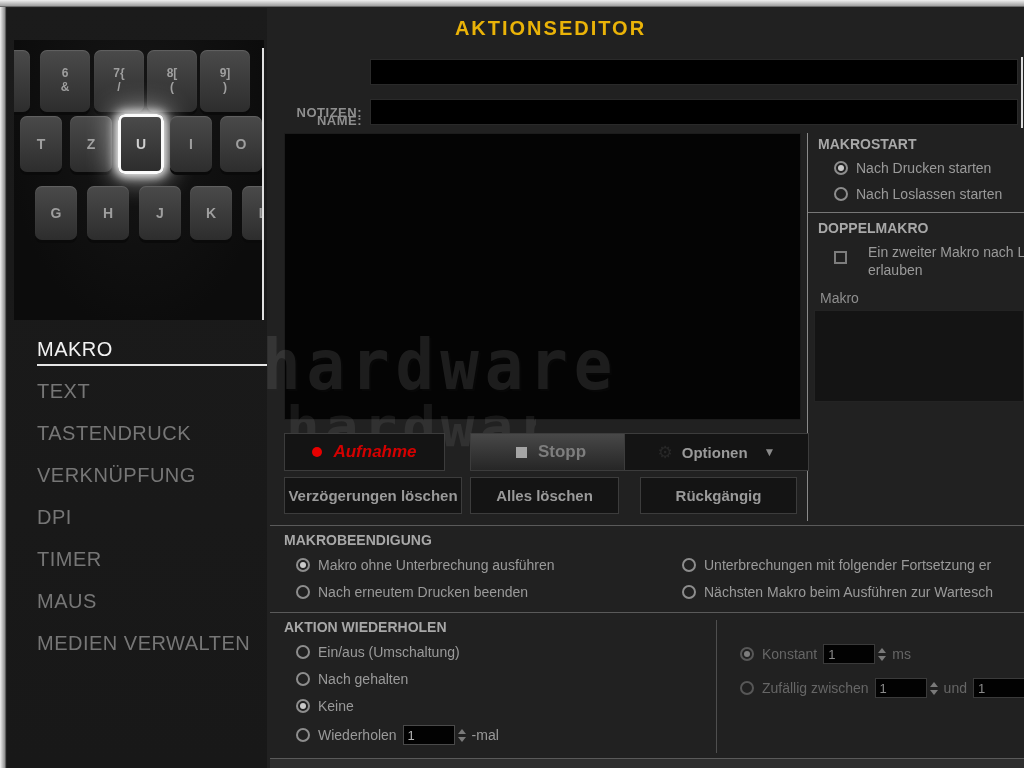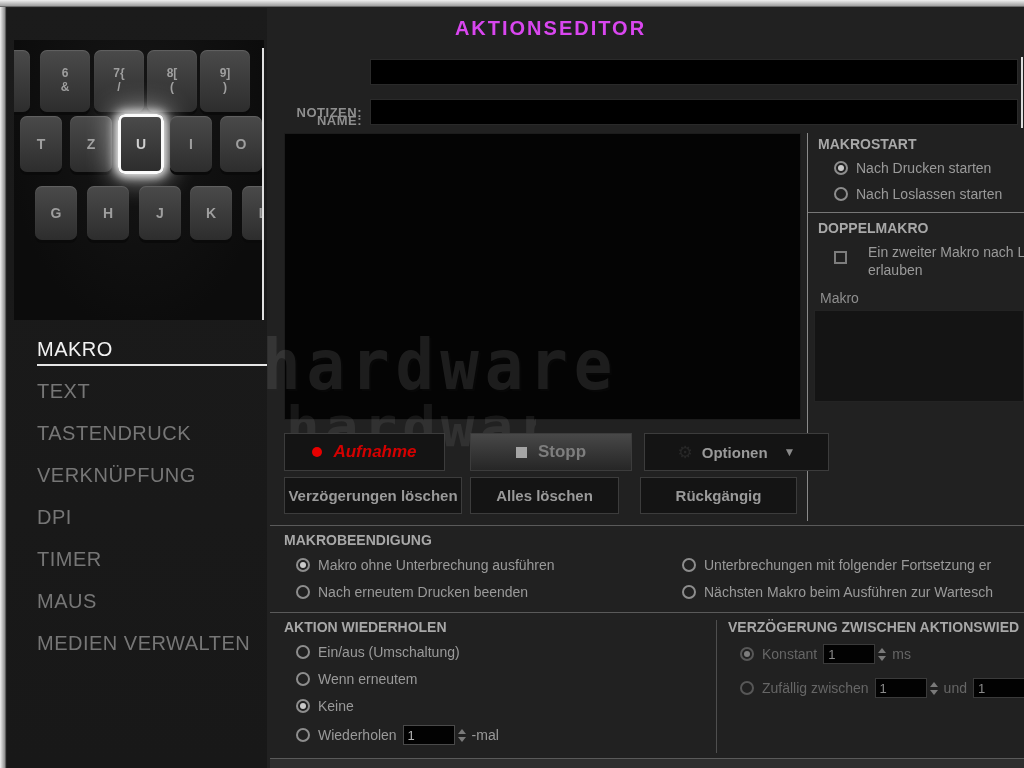--- a/index.html
+++ b/index.html
@@ -8,21 +8,21 @@
   .win { position:relative; width:1024px; height:768px; background:#212121; overflow:hidden; }
 
   
   .frame-top { position:absolute; left:0; top:0; width:1024px; height:7px;
     background:linear-gradient(180deg,#efefef,#9e9e9e); border-bottom:1px solid #6b6b6b; }
   .frame-left { position:absolute; left:0; top:7px; width:6px; height:761px;
     background:linear-gradient(90deg,#efefef,#8d8d8d); border-right:1px solid #5e5e5e; }
   .edge-highlight { position:absolute; right:1px; top:57px; width:2px; height:71px; background:#ddd; }
 
   .title { position:absolute; left:0; right:0; top:17px; padding-left:77px; text-align:center;
-    color:#d946ef; font-size:20px; font-weight:bold; letter-spacing:2px; }
+    color:#eab308; font-size:20px; font-weight:bold; letter-spacing:2px; }
 
   
   .sidebar { position:absolute; left:7px; top:8px; width:260px; height:760px;
     background:linear-gradient(180deg,#1b1b1b,#181818); }
   .kbd { position:absolute; left:7px; top:32px; width:250px; height:280px; overflow:hidden;
     background:radial-gradient(ellipse at 50% 30%, #161616 0%, #0c0c0c 75%); }
   .kbd-border { position:absolute; left:255px; top:40px; width:2px; height:272px; background:#e0e0e0; }
   .key { position:absolute; border-radius:7px; background:linear-gradient(180deg,#4a4a4a,#2d2d2d);
     box-shadow:0 3px 0 #0a0a0a, inset 0 1px 1px rgba(255,255,255,.14);
     color:#9f9f9f; font-weight:bold; display:flex; flex-direction:column;
@@ -205,21 +205,21 @@
   <div class="makro-box"></div>
 
   <div class="btn rec" style="left:284px; top:433px; width:161px;font-style:italic;">
     <span class="dot"></span>
     <span>Aufnahme</span>
   </div>
   <div class="btn stop" style="left:470px; top:433px; width:162px;">
     <span class="sq"></span>
     <span>Stopp</span>
   </div>
-  <div class="btn" style="left:644px; top:433px; width:185px;">
+  <div class="btn" style="left:624px; top:433px; width:185px;">
     <span class="gear">⚙</span>
     <span>Optionen</span>
     <span class="caret">▼</span>
   </div>
   <div class="btn" style="left:284px; top:477px; width:178px; height:37px;">
     <span>Verzögerungen löschen</span>
   </div>
   <div class="btn" style="left:470px; top:477px; width:149px; height:37px;">
     <span>Alles löschen</span>
   </div>
@@ -248,40 +248,39 @@
 
   <div class="hdiv" style="left:270px; top:612px; width:754px;"></div>
   <div style="position:absolute; left:716px; top:620px; width:1px; height:133px; background:#4f4f4f;"></div>
   <div class="sec-h" style="left:284px; top:619px;">AKTION WIEDERHOLEN</div>
   <div class="opt-row" style="left:296px; top:644px;">
     <span class="radio"></span>
     <span>Ein/aus (Umschaltung)</span>
   </div>
   <div class="opt-row" style="left:296px; top:671px;">
     <span class="radio"></span>
-    <span>Wenn erneutem</span>
+    <span>Nach gehalten</span>
   </div>
   <div class="opt-row" style="left:296px; top:698px;">
     <span class="radio sel"></span>
     <span>Keine</span>
   </div>
   <div class="opt-row" style="left:296px; top:725px;">
     <span class="radio"></span>
     <span>Wiederholen</span>
     <span class="spin">
       <span class="spin-box">1</span>
       <span class="spin-arrows">
           <i class="up"></i>
           <i class="dn"></i>
         </span>
     </span>
     <span>-mal</span>
   </div>
 
-  <div class="sec-h clip" style="left:728px; top:619px; width:296px;">VERZÖGERUNG ZWISCHEN AKTIONSWIED</div>
   <div class="opt-row dis" style="left:740px; top:644px;">
     <span class="radio sel"></span>
     <span>Konstant</span>
     <span class="spin dis">
       <span class="spin-box">1</span>
       <span class="spin-arrows">
           <i class="up"></i>
           <i class="dn"></i>
         </span>
     </span>

